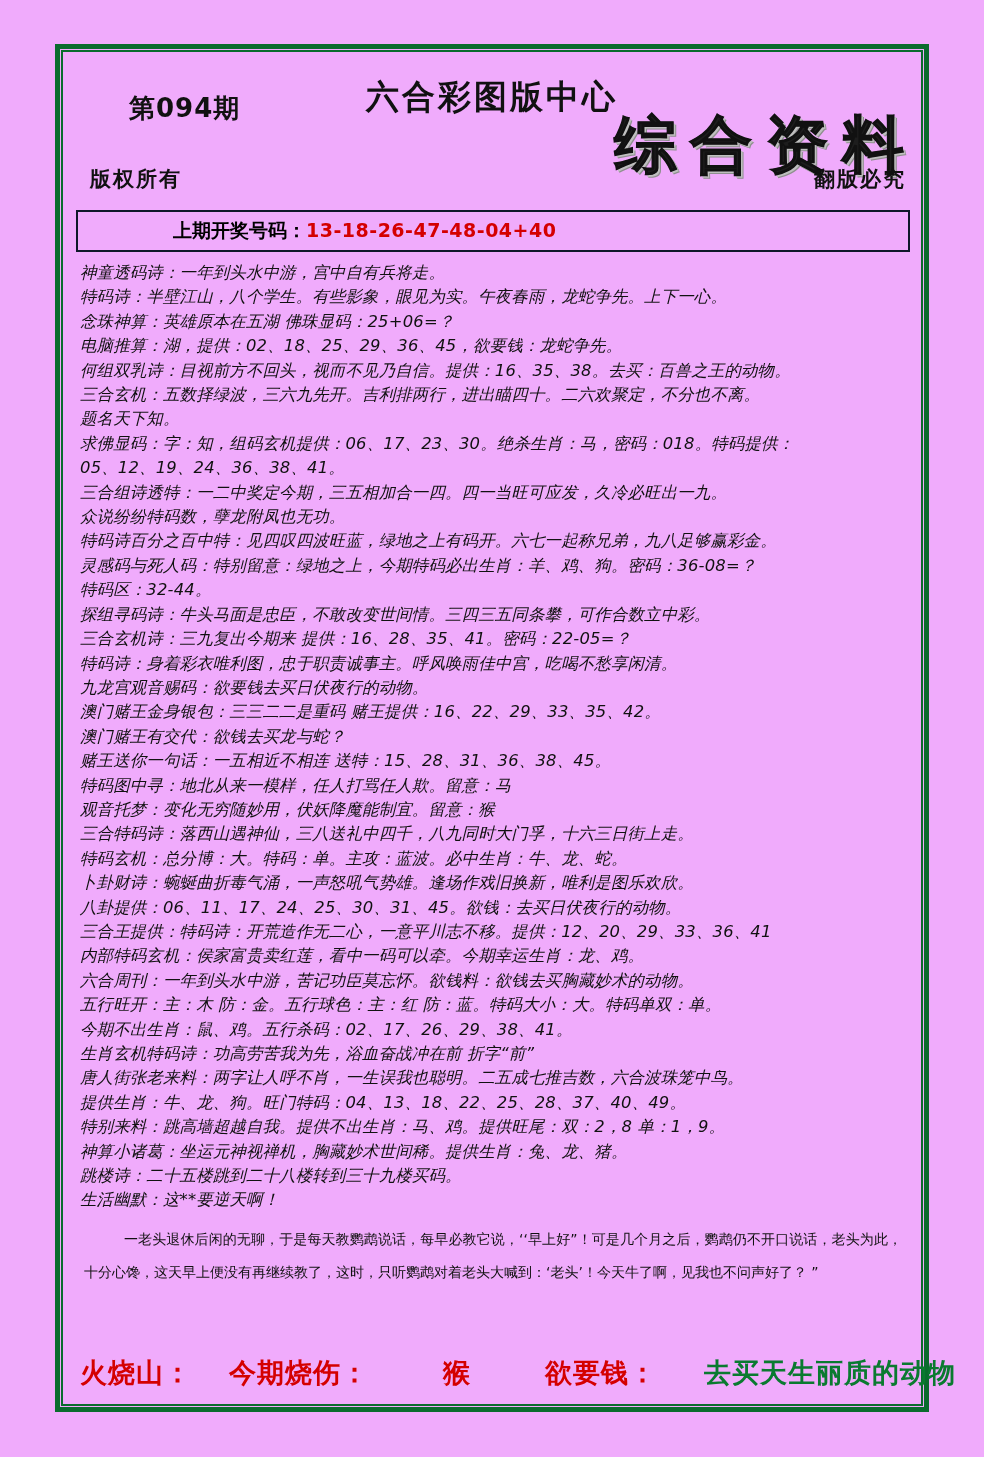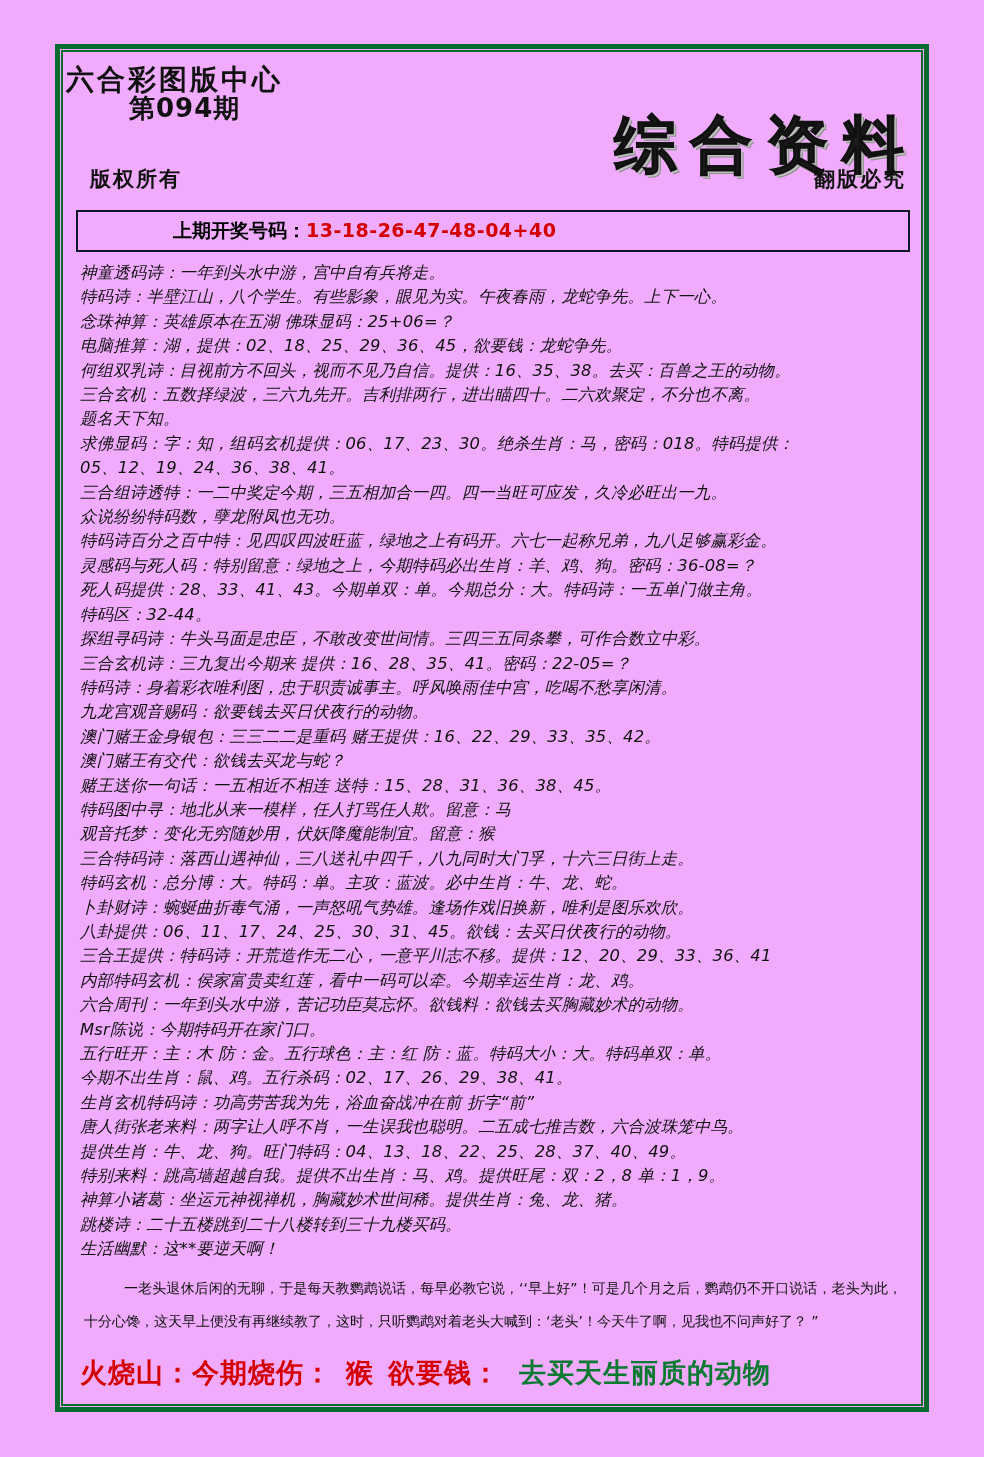--- a/index.html
+++ b/index.html
@@ -73,23 +73,23 @@
     top: 110px;
     font-size: 21px;
     font-weight: bold;
     color: #111;
     letter-spacing: 2px;
   }
   .site-title {
     position: absolute;
     left: 0;
     right: 0;
-    top: 6px;
-    text-align: left;
-    font-size: 28px;
+    top: 20px;
+    text-align: center;
+    font-size: 33px;
     font-weight: bold;
     color: #111;
     letter-spacing: 3px;
   }
   .main-title {
     position: absolute;
     left: 0;
     right: 0;
     top: 48px;
     text-align: right;
@@ -149,23 +149,24 @@
     position: absolute;
     left: 14px;
     right: 10px;
     bottom: 10px;
     display: flex;
     align-items: baseline;
     justify-content: flex-start;
     font-size: 27px;
     font-weight: bold;
     white-space: nowrap;
+    gap: 37px;
   }
   .footer .red { color: #d40000; letter-spacing: 1px; }
-  .footer .green { color: #0a7a30; letter-spacing: 1px; margin-left: 19px; }
+  .footer .green { color: #0a7a30; letter-spacing: 1px; margin-left: 10px; }
   .footer .gap { display: inline-block; width: 14px; }
 </style>
 </head>
 <body>
 
 <div class="page">
   <div class="outer-border"></div>
   <div class="inner-border"></div>
 
   <div class="content">
@@ -191,39 +192,37 @@
       <div class="line">电脑推算：湖，提供：02、18、25、29、36、45，欲要钱：龙蛇争先。</div>
       <div class="line">何组双乳诗：目视前方不回头，视而不见乃自信。提供：16、35、38。去买：百兽之王的动物。</div>
       <div class="line">三合玄机：五数择绿波，三六九先开。吉利排两行，进出瞄四十。二六欢聚定，不分也不离。</div>
       <div class="line">题名天下知。</div>
       <div class="line">求佛显码：字：知，组码玄机提供：06、17、23、30。绝杀生肖：马，密码：018。特码提供：</div>
       <div class="line">05、12、19、24、36、38、41。</div>
       <div class="line">三合组诗透特：一二中奖定今期，三五相加合一四。四一当旺可应发，久冷必旺出一九。</div>
       <div class="line">众说纷纷特码数，孽龙附凤也无功。</div>
       <div class="line">特码诗百分之百中特：见四叹四波旺蓝，绿地之上有码开。六七一起称兄弟，九八足够赢彩金。</div>
       <div class="line">灵感码与死人码：特别留意：绿地之上，今期特码必出生肖：羊、鸡、狗。密码：36-08=？</div>
-      <div class="line">死人码提供：28、33、41、43。今期单双：单。今期总分：大。特码诗：一五单门做主角。</div>
       <div class="line">特码区：32-44。</div>
       <div class="line">探组寻码诗：牛头马面是忠臣，不敢改变世间情。三四三五同条攀，可作合数立中彩。</div>
       <div class="line">三合玄机诗：三九复出今期来  提供：16、28、35、41。密码：22-05=？</div>
       <div class="line">特码诗：身着彩衣唯利图，忠于职责诚事主。呼风唤雨佳中宫，吃喝不愁享闲清。</div>
       <div class="line">九龙宫观音赐码：欲要钱去买日伏夜行的动物。</div>
       <div class="line">澳门赌王金身银包：三三二二是重码  赌王提供：16、22、29、33、35、42。</div>
       <div class="line">澳门赌王有交代：欲钱去买龙与蛇？</div>
       <div class="line">赌王送你一句话：一五相近不相连  送特：15、28、31、36、38、45。</div>
       <div class="line">特码图中寻：地北从来一模样，任人打骂任人欺。留意：马</div>
       <div class="line">观音托梦：变化无穷随妙用，伏妖降魔能制宜。留意：猴</div>
       <div class="line">三合特码诗：落西山遇神仙，三八送礼中四千，八九同时大门孚，十六三日街上走。</div>
       <div class="line">特码玄机：总分博：大。特码：单。主攻：蓝波。必中生肖：牛、龙、蛇。</div>
       <div class="line">卜卦财诗：蜿蜒曲折毒气涌，一声怒吼气势雄。逢场作戏旧换新，唯利是图乐欢欣。</div>
       <div class="line">八卦提供：06、11、17、24、25、30、31、45。欲钱：去买日伏夜行的动物。</div>
       <div class="line">三合王提供：特码诗：开荒造作无二心，一意平川志不移。提供：12、20、29、33、36、41</div>
       <div class="line">内部特码玄机：侯家富贵卖红莲，看中一码可以牵。今期幸运生肖：龙、鸡。</div>
       <div class="line">六合周刊：一年到头水中游，苦记功臣莫忘怀。欲钱料：欲钱去买胸藏妙术的动物。</div>
-      <div class="line">Msr陈说：今期特码开在家门口。</div>
       <div class="line">五行旺开：主：木 防：金。五行球色：主：红 防：蓝。特码大小：大。特码单双：单。</div>
       <div class="line">今期不出生肖：鼠、鸡。五行杀码：02、17、26、29、38、41。</div>
       <div class="line">生肖玄机特码诗：功高劳苦我为先，浴血奋战冲在前  折字“前”</div>
       <div class="line">唐人街张老来料：两字让人呼不肖，一生误我也聪明。二五成七推吉数，六合波珠笼中鸟。</div>
       <div class="line">提供生肖：牛、龙、狗。旺门特码：04、13、18、22、25、28、37、40、49。</div>
       <div class="line">特别来料：跳高墙超越自我。提供不出生肖：马、鸡。提供旺尾：双：2，8 单：1，9。</div>
       <div class="line">神算小诸葛：坐运元神视禅机，胸藏妙术世间稀。提供生肖：兔、龙、猪。</div>
       <div class="line">跳楼诗：二十五楼跳到二十八楼转到三十九楼买码。</div>
       <div class="line">生活幽默：这**要逆天啊！</div>
     </div>

